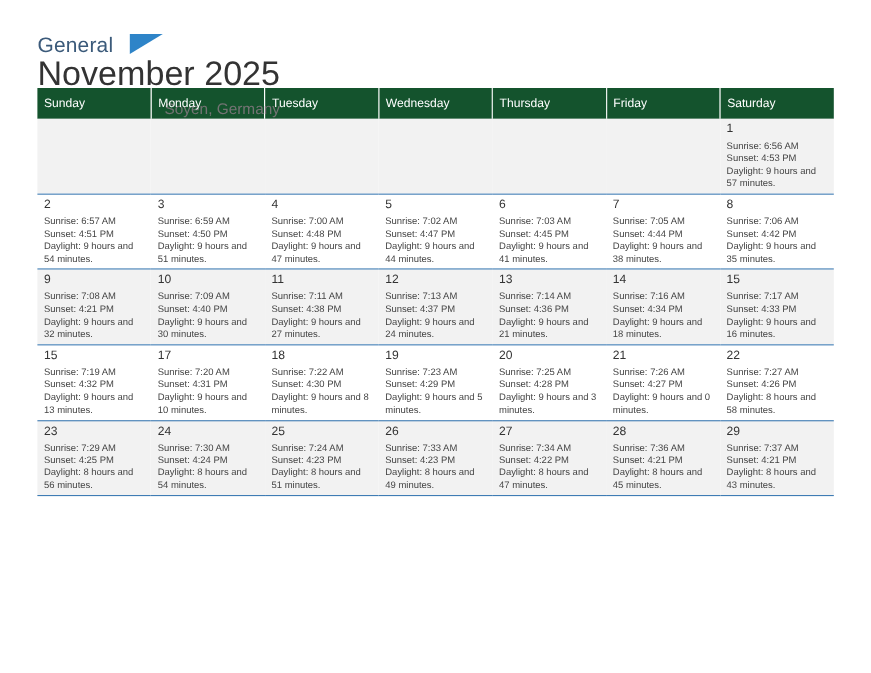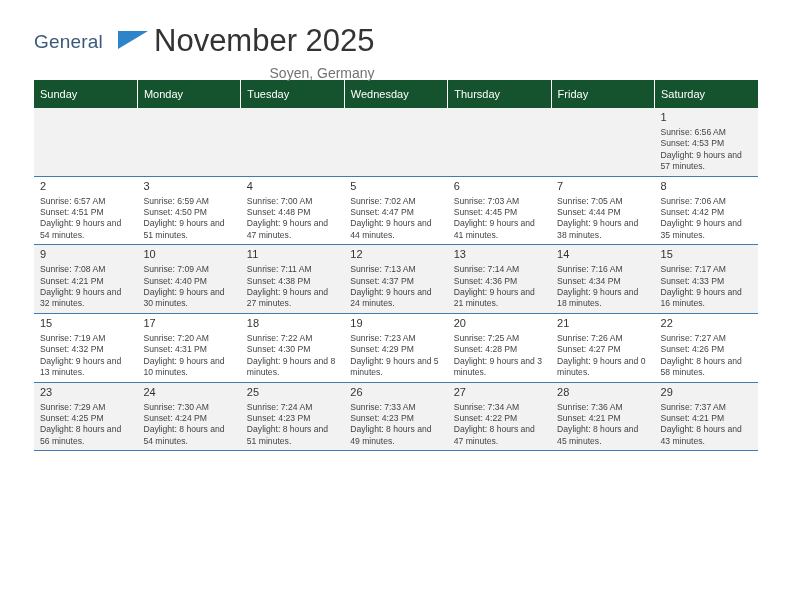--- a/index.html
+++ b/index.html
@@ -18,23 +18,25 @@
     position: relative;
     width: 792px;
     height: 612px;
     box-sizing: border-box;
     padding: 0 34px;
   }
   
   .header {
     display: flex;
     align-items: flex-start;
+    justify-content: space-between;
     padding-top: 26px;
     height: 72px;
     box-sizing: border-box;
+    flex-direction: column;
   }
   .logo {
     position: relative;
     width: 120px;
     padding-top: 6px;
   }
   .logo-general {
     font-size: 19px;
     color: #3b5a7a;
     letter-spacing: .2px;

